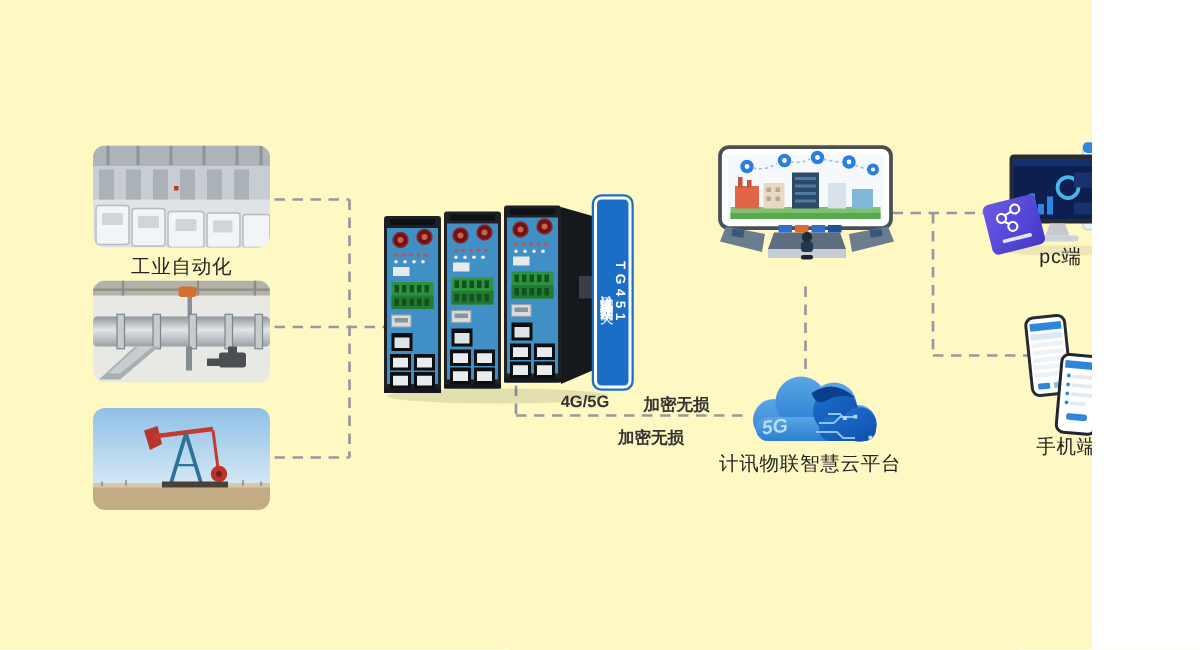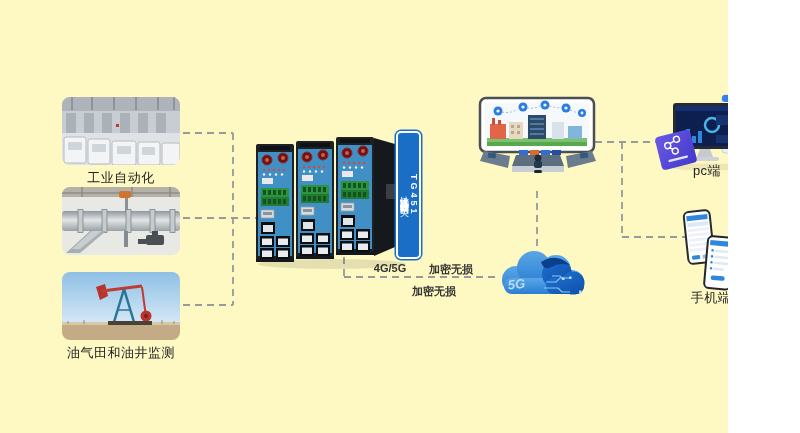--- a/index.html
+++ b/index.html
@@ -135,21 +135,20 @@
     <g stroke="#2d7396" stroke-width="2.5" fill="none">
       <path d="M62 17 L52 50"></path>
         <path d="M62 17 L72 50"></path>
     </g>
     <line x1="55" y1="38" x2="69" y2="38" stroke="#2d7396" stroke-width="1.5"></line>
     <line x1="80" y1="15" x2="84" y2="45" stroke="#c23b2e" stroke-width="2"></line>
     <circle cx="84" cy="44" r="5.5" fill="#b9342c"></circle>
     <circle cx="84" cy="44" r="2" fill="#7a201b"></circle>
     <rect x="46" y="49" width="44" height="4" fill="#4a4038"></rect>
   </svg>
-  <div class="cap" style="left:121px;top:344px">油气田和油井监测</div>
 
   <svg class="abs" style="left:252px;top:132px;z-index:4" width="156" height="140" viewBox="0 0 156 140">
     <defs>
       <g id="rtr">
         <rect x="0" y="0" width="38" height="118" rx="2" fill="#1d2126"></rect>
         <rect x="4" y="2" width="30" height="4" fill="#0f1215"></rect>
         <rect x="2" y="8" width="34" height="104" fill="#4190c5"></rect>
         <circle cx="11" cy="16" r="5" fill="#6e1214" stroke="#8c2a2a" stroke-width="1"></circle>
         <circle cx="11" cy="16" r="2" fill="#c8604f"></circle>
         <circle cx="27" cy="14" r="5" fill="#6e1214" stroke="#8c2a2a" stroke-width="1"></circle>
@@ -295,20 +294,21 @@
       <path d="M50 44 h14 l4 4 h8"></path>
       <path d="M58 32 h8 l3 3"></path>
     </g>
     <g fill="#b5dcf6">
       <rect x="75" y="32.5" width="2.5" height="2.5"></rect>
         <rect x="85" y="46.5" width="2.5" height="2.5"></rect>
       <rect x="68" y="33.5" width="2.5" height="2.5"></rect>
     </g>
     <text x="14" y="45" font-size="13" font-style="italic" font-weight="bold" fill="#b8dcf5" transform="rotate(-6 20 42)">5G</text>
   </svg>
+  <div class="cap" style="left:540px;top:300px;z-index:3">计讯物联智慧云平台</div>
 
   <svg class="abs" style="left:650px;top:85px;z-index:2" width="142" height="92" viewBox="0 0 142 92">
     <defs>
       <linearGradient id="pcard" x1="0" y1="0" x2="1" y2="1">
         <stop offset="0" stop-color="#6a5ae6"></stop>
           <stop offset="1" stop-color="#4338c9"></stop>
       </linearGradient>
     </defs>
     <ellipse cx="58" cy="82" rx="40" ry="3.5" fill="rgba(0,0,0,0.07)"></ellipse>
     <rect x="72" y="10" width="42" height="58" rx="3" fill="#fdfeff" stroke="#c3cdd8" stroke-width="1"></rect>

